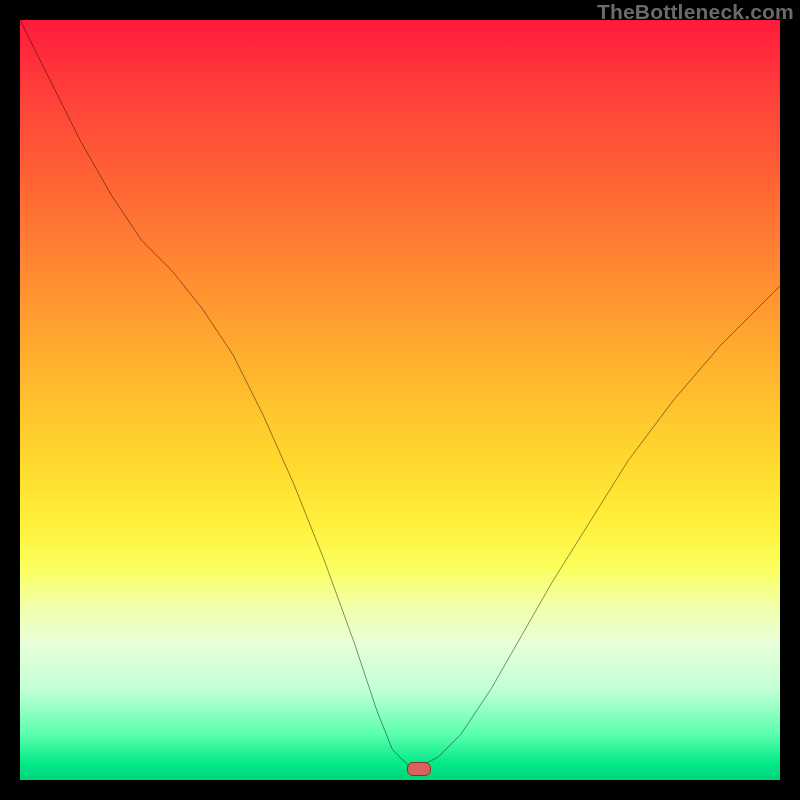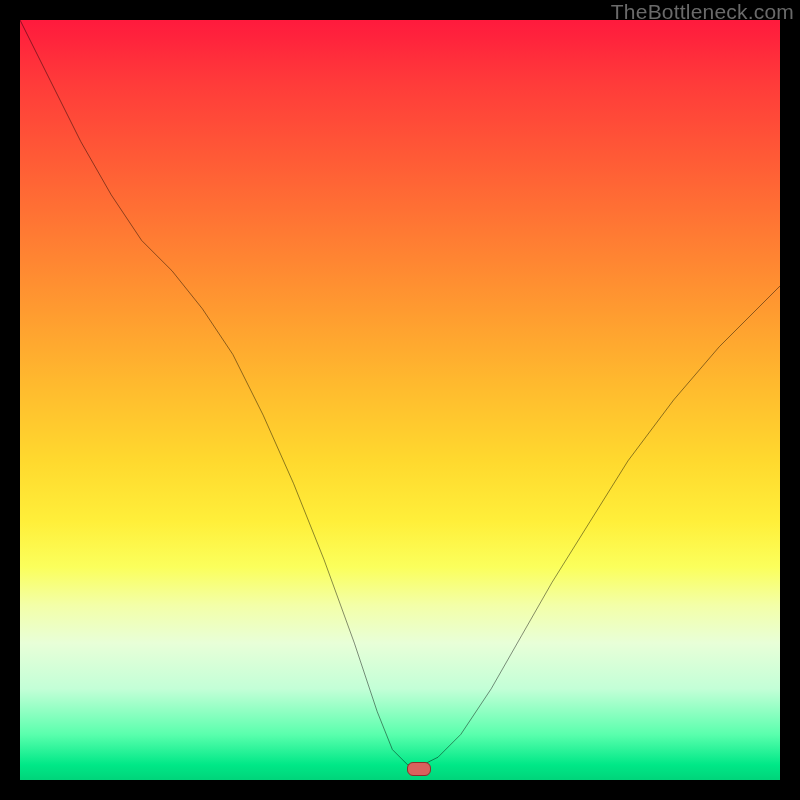--- a/index.html
+++ b/index.html
@@ -61,20 +61,21 @@
     pointer-events: none;
   }
   .watermark {
     position: absolute;
     top: 0;
     right: 6px;
     color: #6a6a6a;
     font-size: 21px;
     letter-spacing: 0.2px;
     user-select: none;
+    font-weight: bold;
   }
 </style>
 </head>
 <body>
 
 <div class="frame">
 
   <div class="watermark">TheBottleneck.com</div>
 
   <div class="plot">

